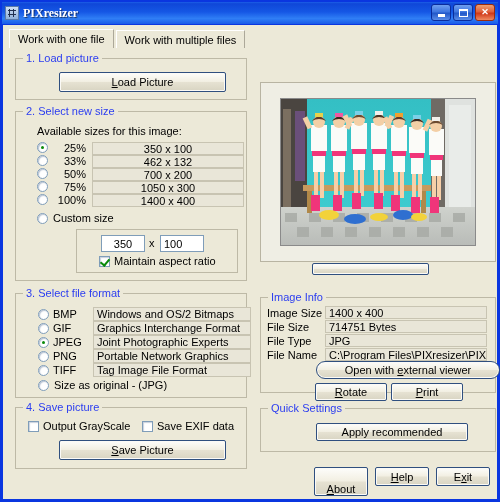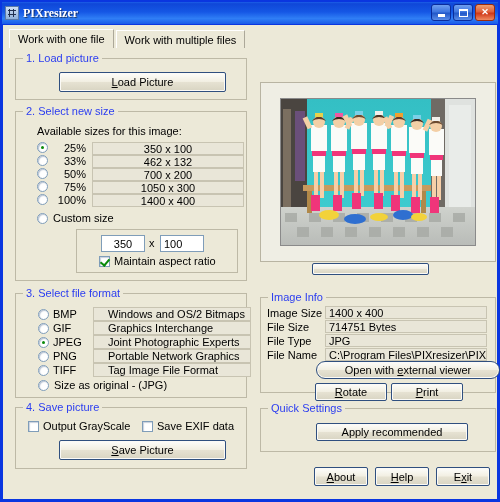--- a/index.html
+++ b/index.html
@@ -113,21 +113,21 @@
     margin-left:6px;width:152px;height:13px;
     background:#e9e6d8;border:1px solid #c8c4b2;
     box-sizing:border-box;font-size:11px;text-align:center;line-height:12px;
     color:#000;
   }
   
   .fmtrow{display:flex;align-items:center;height:14px;}
   .fmtname{width:40px;font-size:11px;margin-left:4px;}
   .fmtdesc{
     width:158px;height:14px;background:#e9e6d8;border:1px solid #c8c4b2;
-    box-sizing:border-box;font-size:11px;line-height:13px;padding-left:14px;color:#000;
+    box-sizing:border-box;font-size:11px;line-height:13px;padding-left:3px;color:#000;
   }
   
   .tinput{
     background:#fff;border:1px solid #7f9db9;box-sizing:border-box;
     font-size:11px;padding:1px 3px;color:#000;height:17px;line-height:14px;
     font-family:"Liberation Sans",sans-serif;
   }
   
   .inforow{display:flex;align-items:center;height:13px;margin-bottom:1px;}
   .infolabel{width:58px;font-size:11px;color:#000;}
@@ -463,21 +463,21 @@
       <span><span class="u">P</span>rint</span>
     </div>
 
     <div class="group" style="left:257px;top:383px;width:236px;height:44px;">
       <span class="gtitle">Quick Settings</span>
       <div class="btn" style="position:absolute;left:55px;top:14px;width:152px;height:18px;">
         <span>Apply recommended</span>
       </div>
     </div>
 
-    <div class="btn" style="position:absolute;left:311px;top:442px;width:54px;height:19px;">
+    <div class="btn" style="position:absolute;left:311px;top:442px;width:54px;height:29px;align-items:flex-end;">
       <span><span class="u">A</span>bout</span>
     </div>
     <div class="btn" style="position:absolute;left:372px;top:442px;width:54px;height:19px;">
       <span><span class="u">H</span>elp</span>
     </div>
     <div class="btn" style="position:absolute;left:433px;top:442px;width:54px;height:19px;">
       <span>E<span class="u">x</span>it</span>
     </div>
 
   </div>

